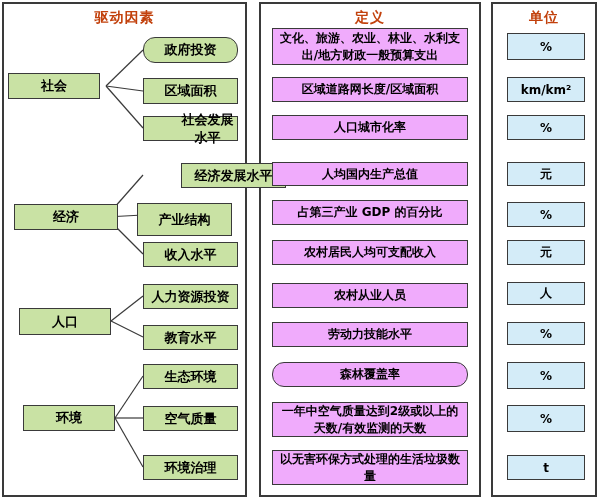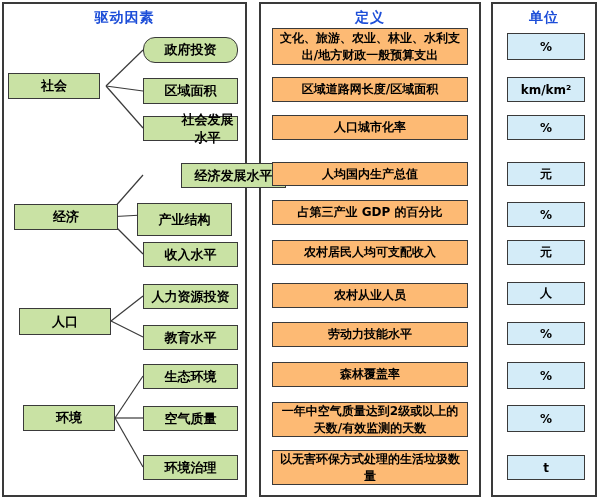--- a/index.html
+++ b/index.html
@@ -16,36 +16,36 @@
     border: 2px solid #3a3a3a;
     background: #fff;
     box-sizing: border-box;
   }
   .panel-title {
     position: absolute;
     width: 100%;
     text-align: center;
     font-size: 14px;
     font-weight: bold;
-    color: #1d4ed8;
+    color: #c2410c;
     letter-spacing: 1px;
   }
   .box {
     position: absolute;
     box-sizing: border-box;
     border: 1px solid #3a3a3a;
     display: flex;
     align-items: center;
     justify-content: center;
     text-align: center;
     font-weight: bold;
     color: #000;
   }
   .gbox { background: #c9e2a4; font-size: 13px; }
-  .ybox { background: #fdba74; font-size: 12px; line-height: 1.35; padding: 1px 4px; }
+  .ybox { background: #f0abfc; font-size: 12px; line-height: 1.35; padding: 1px 4px; }
   .bbox { background: #d4ecf8; font-size: 12px; }
   svg.connectors {
     position: absolute;
     left: 0; top: 0;
     width: 600px; height: 502px;
     pointer-events: none;
   }
   svg.connectors line { stroke: #3a3a3a; stroke-width: 1.2; }
 </style>
 </head>
@@ -93,21 +93,21 @@
   <div class="box gbox" style="left:143px;top:455px;width:95px;height:25px;">环境治理</div>
 
   <div class="box ybox" style="left:272px;top:28px;width:196px;height:37px;">文化、旅游、农业、林业、水利支出/地方财政一般预算支出</div>
   <div class="box ybox" style="left:272px;top:77px;width:196px;height:25px;">区域道路网长度/区域面积</div>
   <div class="box ybox" style="left:272px;top:115px;width:196px;height:25px;">人口城市化率</div>
   <div class="box ybox" style="left:272px;top:162px;width:196px;height:24px;">人均国内生产总值</div>
   <div class="box ybox" style="left:272px;top:200px;width:196px;height:25px;">占第三产业 GDP 的百分比</div>
   <div class="box ybox" style="left:272px;top:240px;width:196px;height:25px;">农村居民人均可支配收入</div>
   <div class="box ybox" style="left:272px;top:283px;width:196px;height:25px;">农村从业人员</div>
   <div class="box ybox" style="left:272px;top:322px;width:196px;height:25px;">劳动力技能水平</div>
-  <div class="box ybox" style="left:272px;top:362px;width:196px;height:25px;">森林覆盖率</div>
+  <div class="box ybox" style="left:272px;top:362px;width:196px;height:25px;border-radius:12px;">森林覆盖率</div>
   <div class="box ybox" style="left:272px;top:402px;width:196px;height:35px;">一年中空气质量达到2级或以上的天数/有效监测的天数</div>
   <div class="box ybox" style="left:272px;top:450px;width:196px;height:35px;">以无害环保方式处理的生活垃圾数量</div>
 
   <div class="box bbox" style="left:507px;top:33px;width:78px;height:27px;">%</div>
   <div class="box bbox" style="left:507px;top:77px;width:78px;height:25px;">km/km²</div>
   <div class="box bbox" style="left:507px;top:115px;width:78px;height:25px;">%</div>
   <div class="box bbox" style="left:507px;top:162px;width:78px;height:24px;">元</div>
   <div class="box bbox" style="left:507px;top:202px;width:78px;height:25px;">%</div>
   <div class="box bbox" style="left:507px;top:240px;width:78px;height:25px;">元</div>
   <div class="box bbox" style="left:507px;top:282px;width:78px;height:23px;">人</div>

